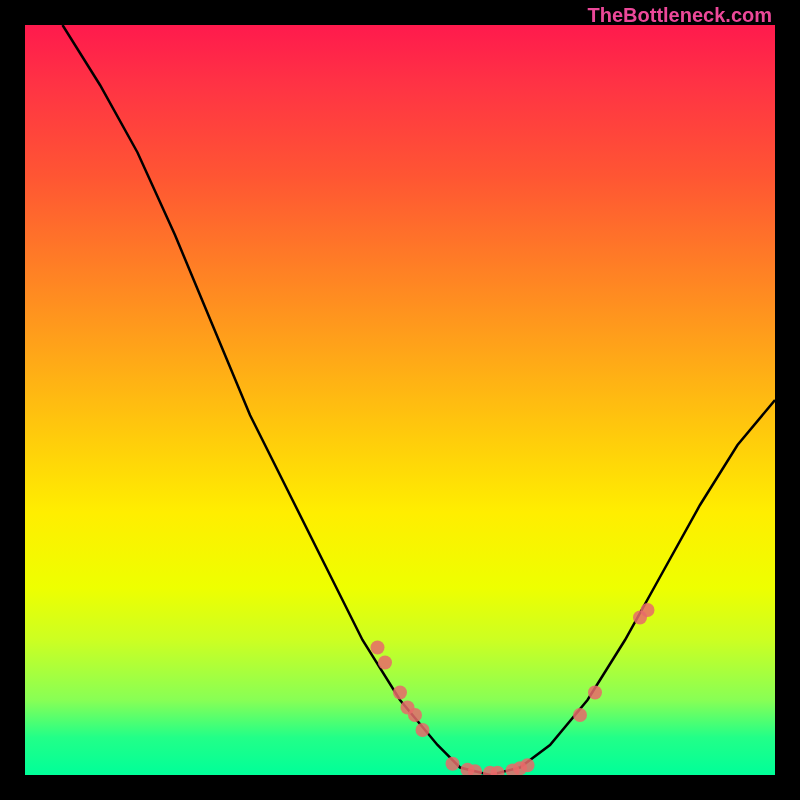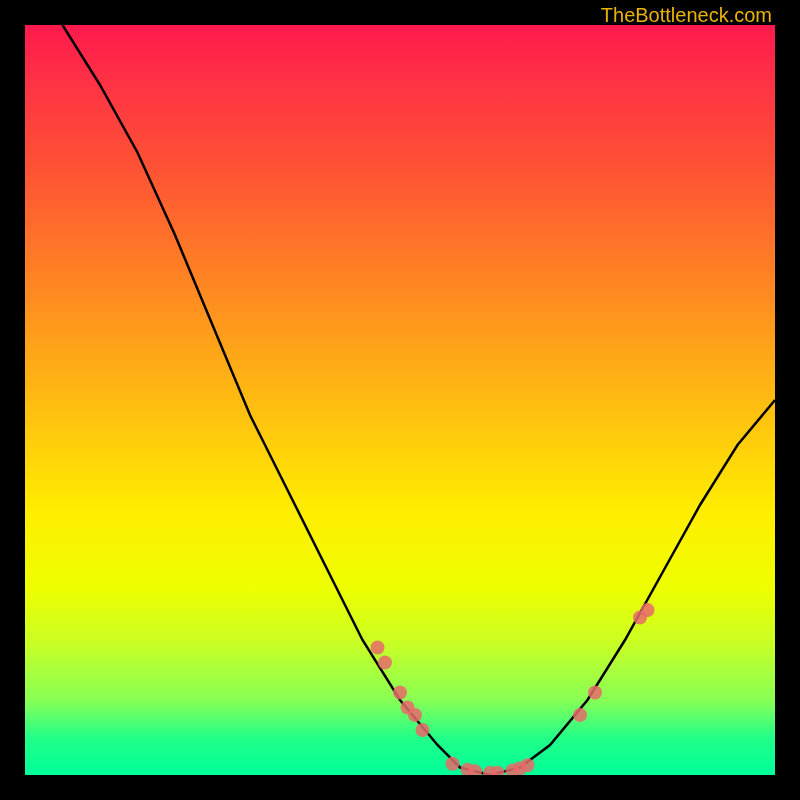--- a/index.html
+++ b/index.html
@@ -40,23 +40,23 @@
       #eeff00 75%,
       #ccff22 82%,
       #88ff55 90%,
       #22ff88 95%,
       #00ff99 100%);
   }
   .watermark {
     position: absolute;
     top: 4px;
     right: 28px;
-    color: #eab308;
+    color: #ec4899;
     font-size: 20px;
-    font-weight: 400;
+    font-weight: 700;
     z-index: 10;
   }
   svg.curve-layer {
     position: absolute;
     left: 0;
     top: 0;
     width: 100%;
     height: 100%;
     z-index: 5;
   }

